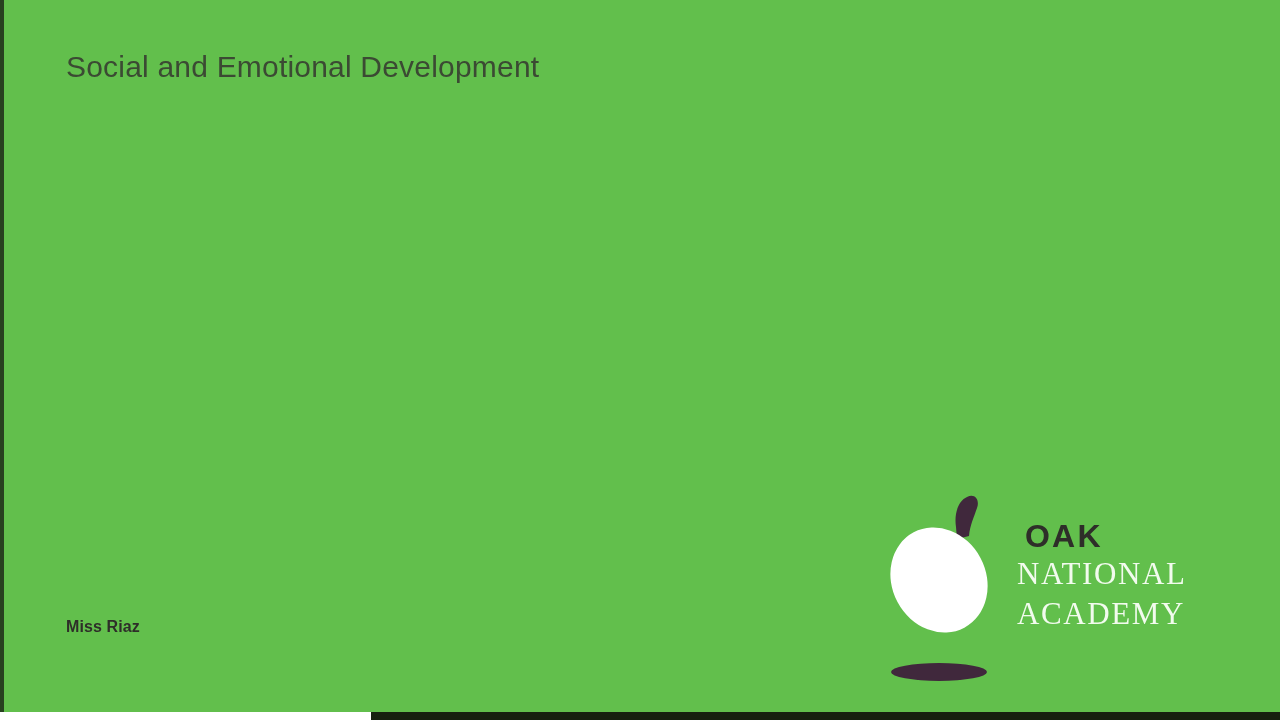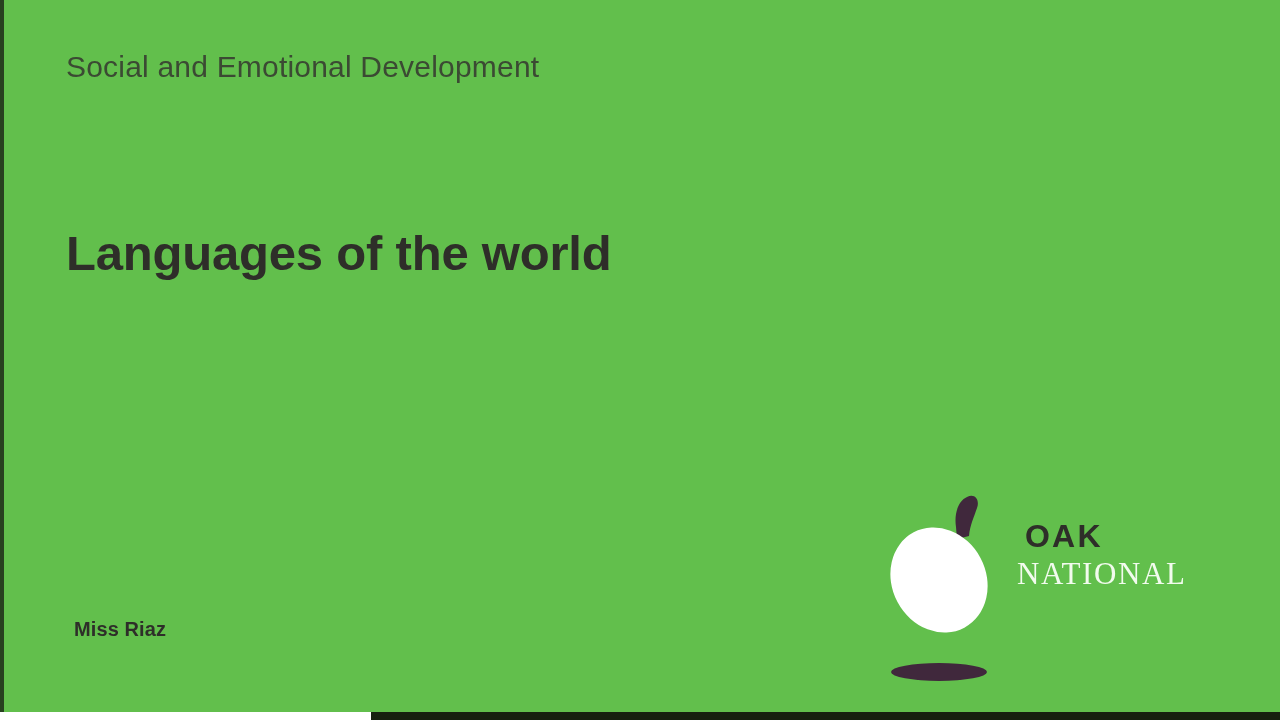--- a/index.html
+++ b/index.html
@@ -56,23 +56,23 @@
     top: 192px;
     font-size: 49px;
     font-weight: 700;
     letter-spacing: -.2px;
     color: #2e2e29;
     white-space: nowrap;
   }
 
   .teacher-name {
     position: absolute;
-    left: 74px;
+    left: 66px;
     top: 618px;
-    font-size: 20px;
+    font-size: 16px;
     font-weight: 700;
     letter-spacing: .1px;
     color: #2e2e29;
     white-space: nowrap;
   }
 
   
   .logo {
     position: absolute;
     left: 884px;
@@ -138,21 +138,20 @@
 <body>
 
 <div class="viewport">
 
   <div class="slide">
 
     <div class="edge-left"></div>
 
     <div class="subject-line">Social and Emotional Development</div>
 
-    <h1 class="lesson-title">Languages of the world</h1>
 
     <div class="teacher-name">Miss Riaz</div>
 
     <div class="logo">
 
       <div class="logo-mark">
         <svg viewBox="0 0 115 196" width="115" height="196" aria-hidden="true">
 
           <path d="M72 35 C70 22, 74 9, 83 5 C91 1, 96 8, 93 16 C90 25, 86 33, 85 44 L73 47 Z" fill="#40283c"></path>
 
@@ -170,20 +169,21 @@
             <polygon points="-30,66 150,-22 150,-60 -30,-60" fill="#40283c"></polygon>
           </g>
 
           <ellipse cx="55" cy="180" rx="48" ry="9" fill="#40283c"></ellipse>
         </svg>
       </div>
 
       <div class="logo-wordmark">
         <div class="logo-oak">OAK</div>
         <div class="logo-national">NATIONAL</div>
+        <div class="logo-academy">ACADEMY</div>
       </div>
 
     </div>
 
   </div>
 
   <div class="progress-bar">
     <div class="progress-fill" style="width: 29%;"></div>
   </div>
 

